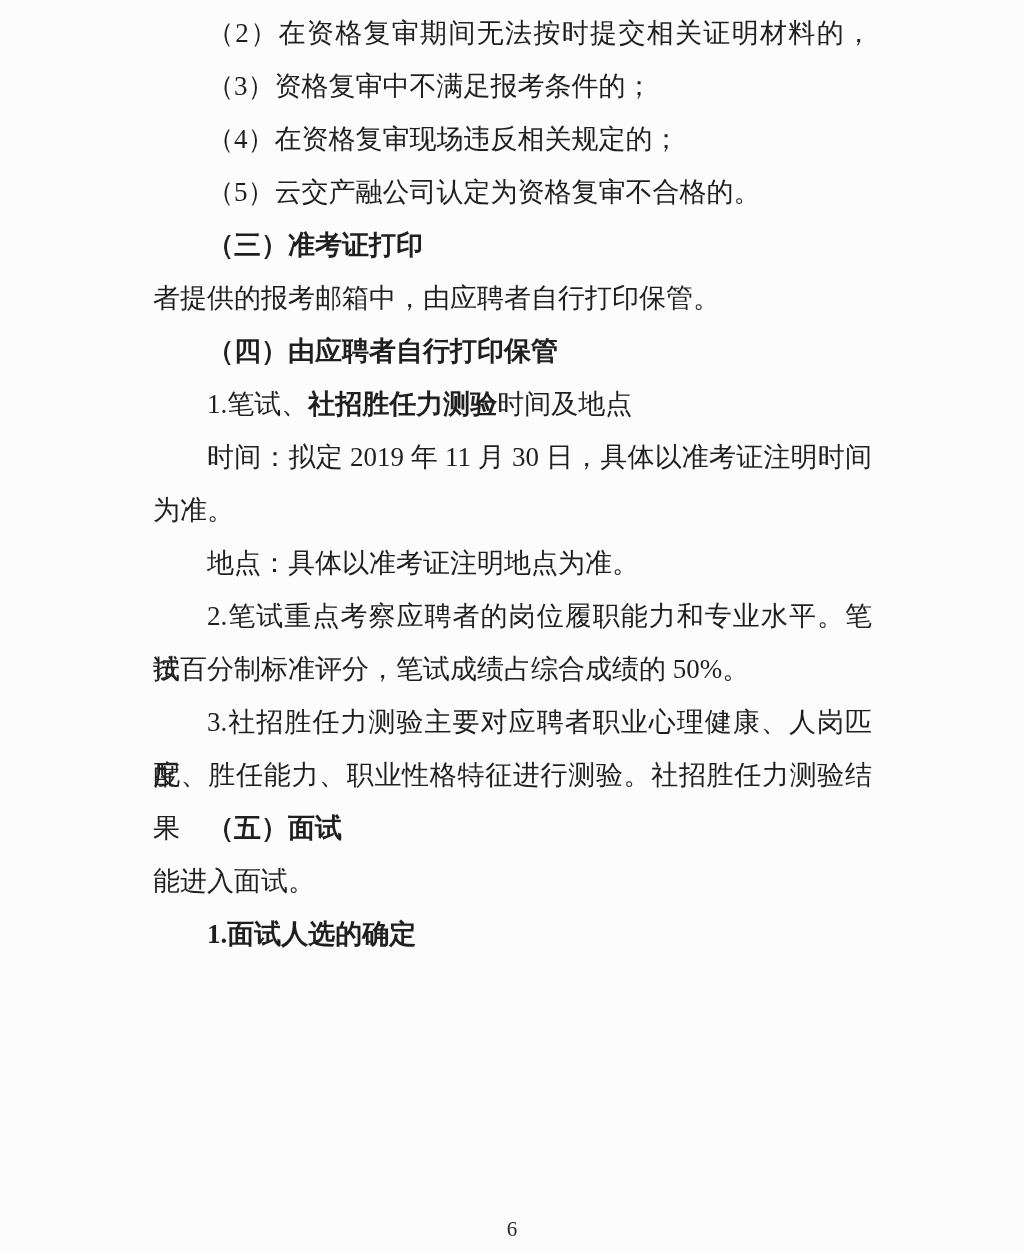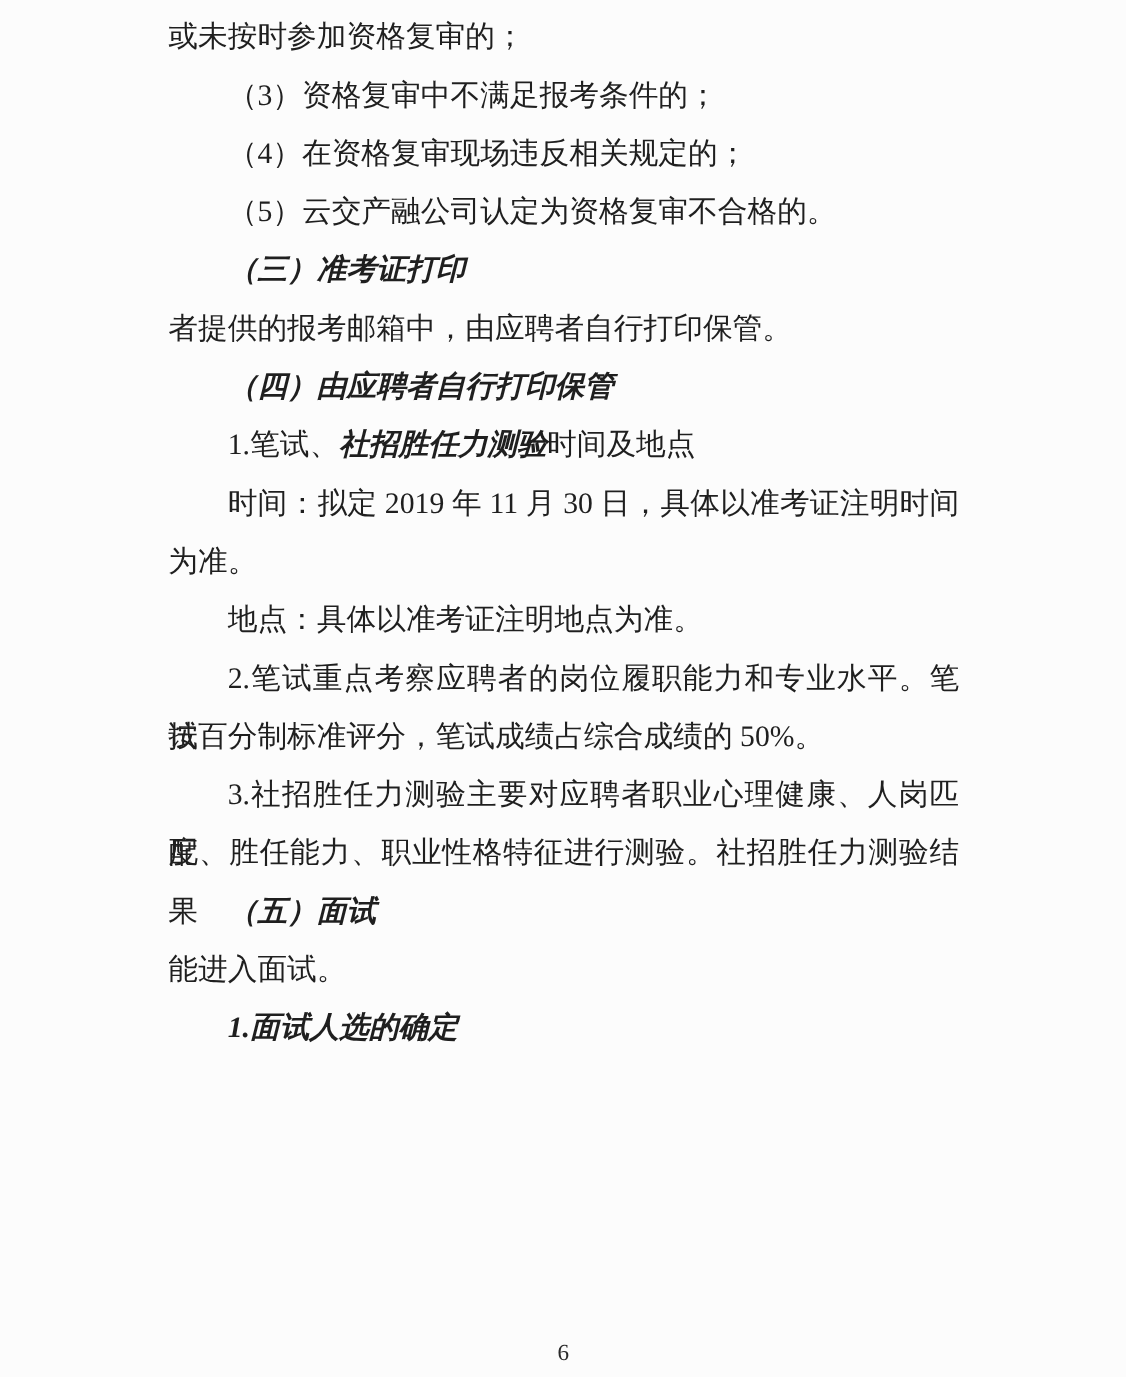--- a/index.html
+++ b/index.html
@@ -22,42 +22,42 @@
     top: 7px;
     width: 719px;
   }
   .line {
     font-size: 27px;
     line-height: 53px;
     height: 53px;
     white-space: pre-wrap;
   }
   .indent { text-indent: 2em; }
-  .b { font-weight: bold; font-style: italic; }
+  .b { font-weight: bold; }
   .full {
     text-align: justify;
     text-align-last: justify;
   }
   .page-number {
     position: absolute;
     top: 1214px;
     left: 0;
     right: 0;
     text-align: center;
     font-size: 21px;
     line-height: 30px;
     color: #2a2a2a;
   }
 </style>
 </head>
 <body>
 
 <div class="page">
   <div class="content">
-    <div class="line">或未按时参加资格复审的；</div>
+    <div class="line indent full">（2）在资格复审期间无法按时提交相关证明材料的，</div>
     <div class="line indent">（3）资格复审中不满足报考条件的；</div>
     <div class="line indent">（4）在资格复审现场违反相关规定的；</div>
     <div class="line indent">（5）云交产融公司认定为资格复审不合格的。</div>
     <div class="line indent b">（三）准考证打印</div>
     <div class="line">者提供的报考邮箱中，由应聘者自行打印保管。</div>
     <div class="line indent b">（四）由应聘者自行打印保管</div>
     <div class="line indent"><span>1.笔试、</span><span class="b">社招胜任力测验</span><span>时间及地点</span></div>
     <div class="line indent full">时间：拟定 2019 年 11 月 30 日，具体以准考证注明时间</div>
     <div class="line">为准。</div>
     <div class="line indent">地点：具体以准考证注明地点为准。</div>

